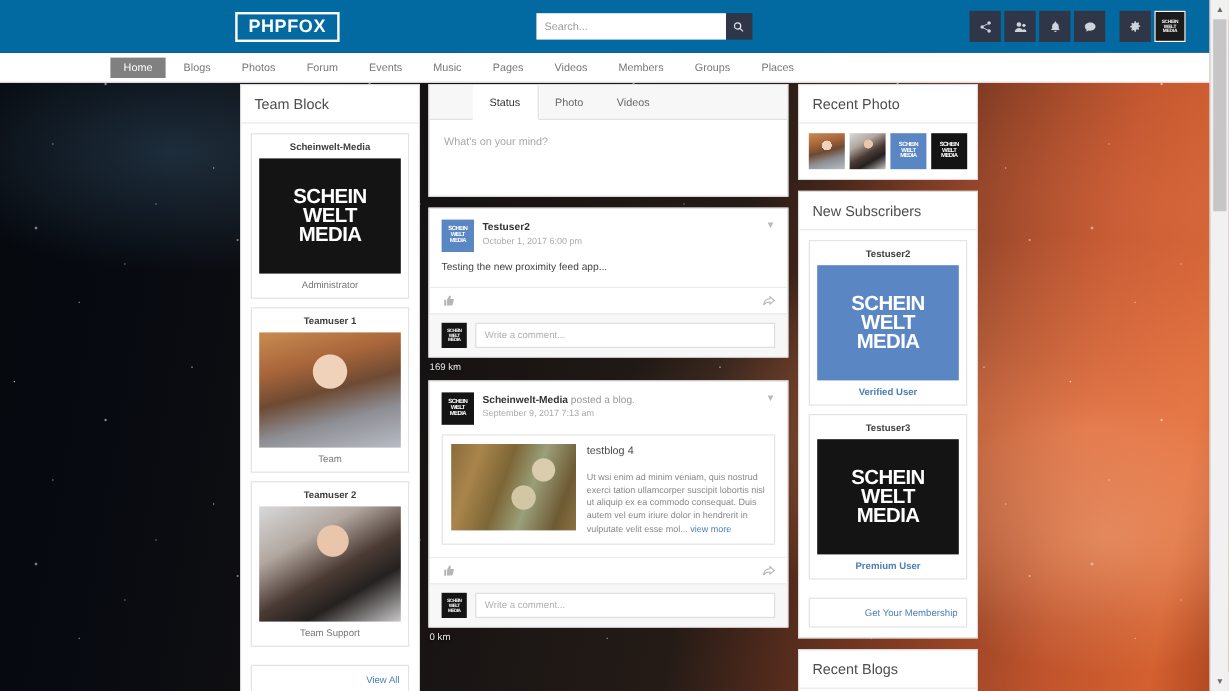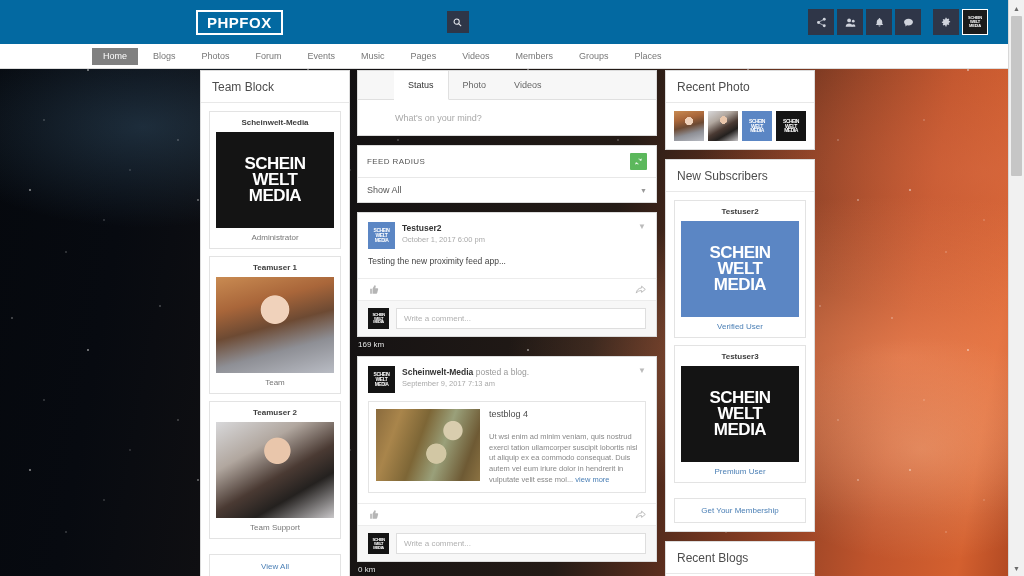--- a/index.html
+++ b/index.html
@@ -131,24 +131,24 @@
     border: 1px solid #e3e3e3; padding: 6px; margin-bottom: 7px;
     text-align: center;
   }
   .tile-name {
     font-size: 8px; font-weight: bold; color: #3d3d3d;
     margin-bottom: 5px; white-space: nowrap; overflow: hidden;
   }
   .tile-role {
     font-size: 8px; color: #777; margin-top: 5px;
   }
-  .tile-role.link { color: #4a7fb5; }
+  .tile-role.link { color: #4a7fb5; font-weight: bold; }
   .tile-photo { width: 100%; height: 96px; display: block; }
   .viewall {
-    border: 1px solid #e3e3e3; text-align: center;
+    border: 1px solid #e3e3e3; text-align: right;
     padding: 7px; font-size: 8px; color: #4a7fb5; cursor: pointer;
   }
 
   
   .swm {
     display: flex; flex-direction: column; align-items: center;
     justify-content: center; color: #fff; font-weight: bold;
     line-height: .95; font-family: "Liberation Sans", sans-serif;
     letter-spacing: -.5px; overflow: hidden;
   }
@@ -179,21 +179,21 @@
   }
   .composer-tabs div {
     font-size: 9px; color: #666; padding: 9px 14px; cursor: pointer;
   }
   .composer-tabs div.active {
     background: #fff; color: #333;
     border-right: 1px solid #e0e0e0;
     border-bottom: 1px solid #fff; margin-bottom: -1px;
   }
   .composer-input {
-    padding: 13px 12px 12px; font-size: 9px; color: #a8a8a8; margin-left: 25px;
+    padding: 13px 12px 40px; font-size: 9px; color: #a8a8a8;
   }
 
   .feedradius-head {
     display: flex; align-items: center; justify-content: space-between;
     padding: 7px 9px; border-bottom: 1px solid #e8e8e8;
   }
   .feedradius-head .lbl {
     font-size: 8px; color: #555; letter-spacing: .4px;
   }
   .refresh-btn {
@@ -270,20 +270,21 @@
 
 <div class="page-bg">
   <div class="stars"></div>
   <div class="nebula-glow"></div>
 </div>
 
 <div class="topbar">
   <div class="topbar-inner">
     <div class="logo">PHPFOX</div>
     <div class="searchwrap">
+      <input type="text" placeholder="Search..." style="">
       <button class="search-btn">
         <svg width="9" height="9" viewBox="0 0 16 16">
           <circle cx="6.5" cy="6.5" r="4.6" fill="none" stroke="#e7e9ee" stroke-width="1.8"></circle>
           <line x1="10" y1="10" x2="14.5" y2="14.5" stroke="#e7e9ee" stroke-width="1.8"></line>
         </svg>
       </button>
     </div>
   </div>
 
   <div class="topicons">
@@ -382,37 +383,20 @@
 
     <div class="card">
       <div class="composer-tabs" id="composer-tabs">
           <div class="active">Status</div>
           <div class="">Photo</div>
           <div class="">Videos</div>
         </div>
       <div class="composer-input">What's on your mind?</div>
     </div>
 
-    <div class="card">
-      <div class="feedradius-head">
-        <div class="lbl">FEED RADIUS</div>
-        <div class="refresh-btn">
-          <svg width="9" height="9" viewBox="0 0 16 16" fill="#fff">
-            <path d="M8 2.6a5.4 5.4 0 0 1 4.9 3.1l-1.5.5A3.8 3.8 0 0 0 8 4.2V2.6z"></path>
-            <path d="M13.4 2.4v3.6h-3.6z"></path>
-            <path d="M8 13.4a5.4 5.4 0 0 1-4.9-3.1l1.5-.5A3.8 3.8 0 0 0 8 11.8v1.6z"></path>
-            <path d="M2.6 13.6V10h3.6z"></path>
-          </svg>
-        </div>
-      </div>
-      <div class="radius-select">
-        <span>Show All</span>
-        <span class="caret">▼</span>
-      </div>
-    </div>
 
     <div id="posts">
         <div>
           <div class="card" style="margin-bottom:0;">
             <div class="post-head">
               <div class="post-avatar">
                 <div class="swm blue" style="width:27px;height:27px;font-size:5px;">
                   <span>SCHEIN</span>
                   <span>WELT</span>
                   <span>MEDIA</span>

